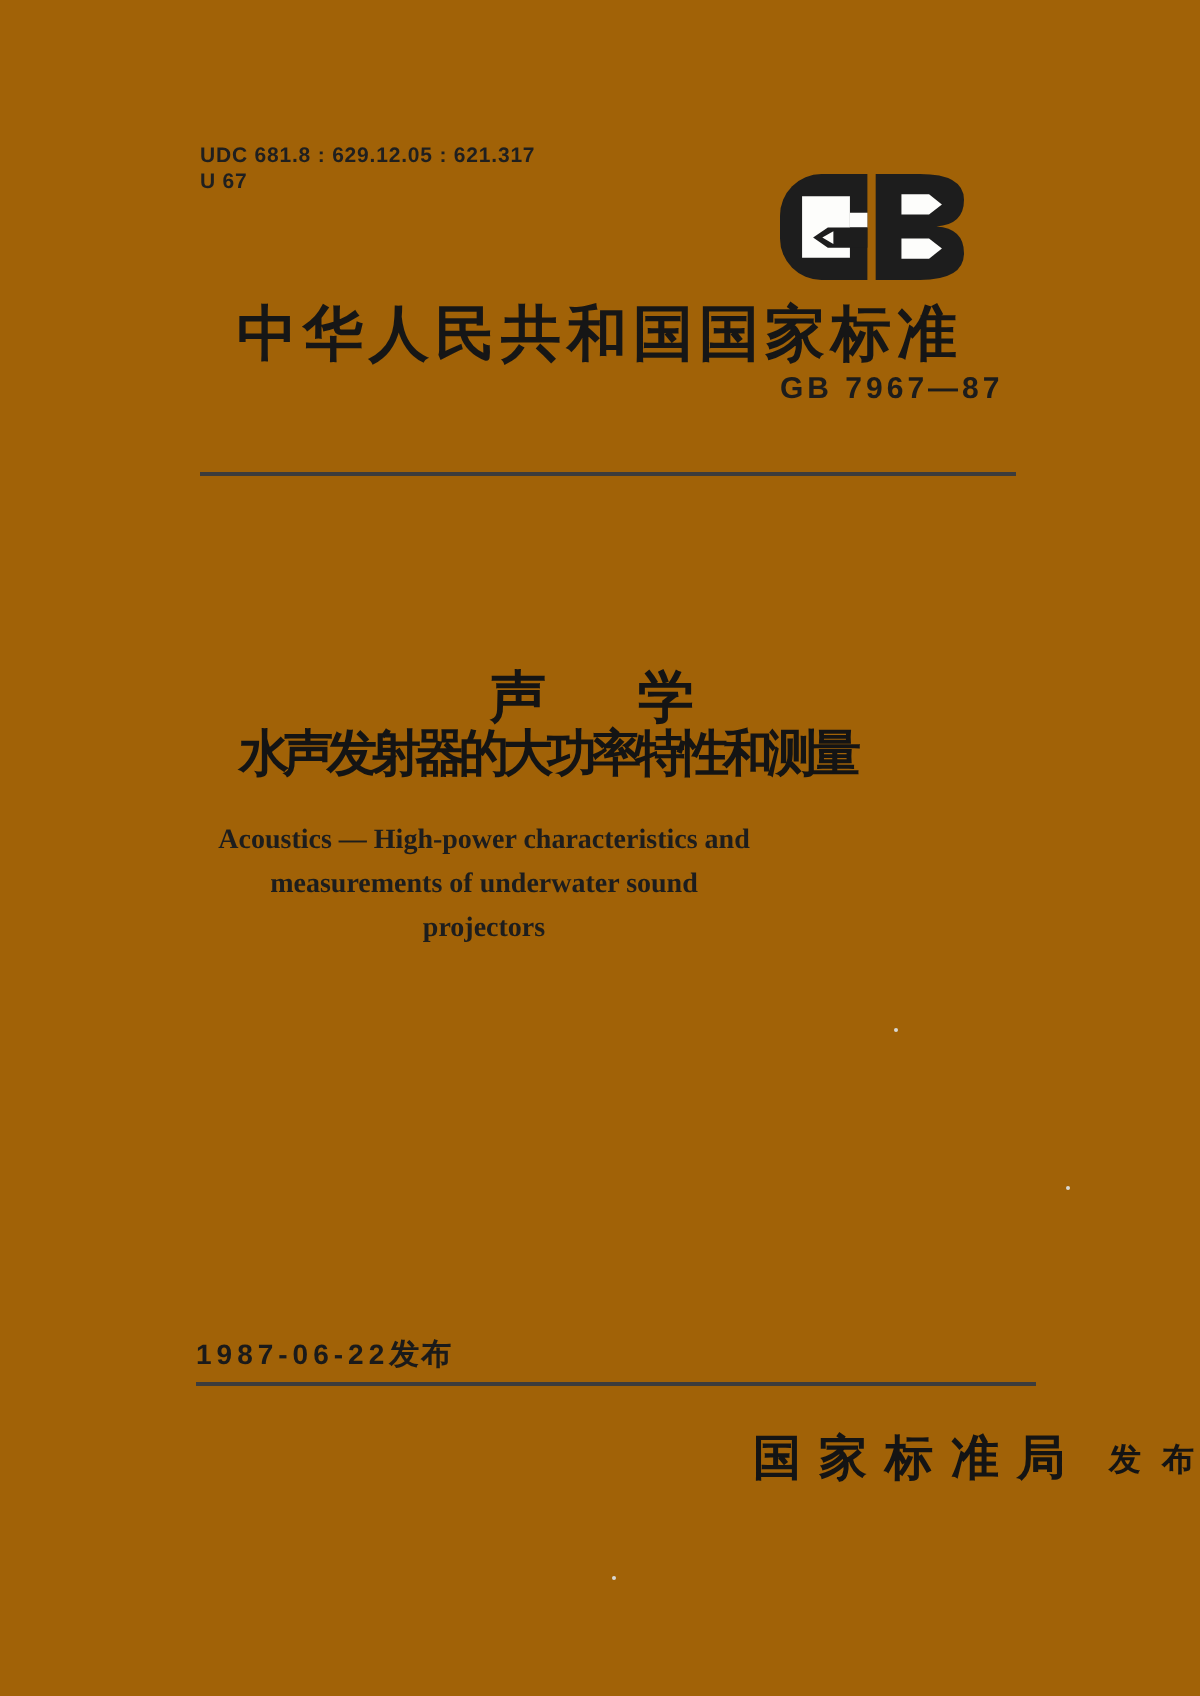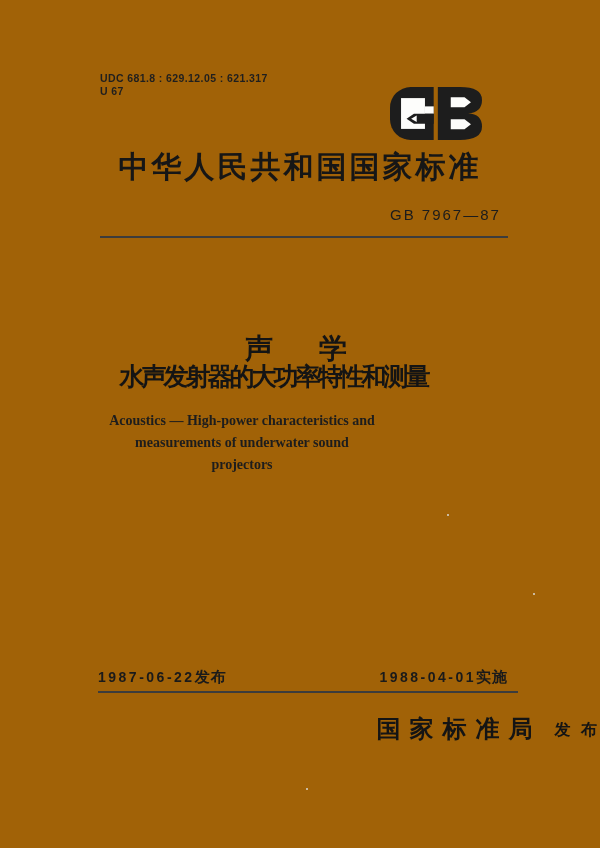--- a/index.html
+++ b/index.html
@@ -29,22 +29,22 @@
   .gb-logo .ink{fill:#1d1d1d;}
   .gb-logo .paper{fill:#fdfdfb;}
   
   .heading-cn{
     position:absolute;left:0;top:147px;width:600px;
     text-align:center;
     font-size:30px;font-weight:bold;letter-spacing:3px;
     color:#161616;white-space:nowrap;
   }
   .std-number{
-    position:absolute;left:390px;top:206px;
-    font-size:15px;font-weight:normal;letter-spacing:2px;
+    position:absolute;left:390px;top:186px;
+    font-size:15px;font-weight:bold;letter-spacing:2px;
     color:#1c1c1c;white-space:nowrap;
   }
   .rule{position:absolute;background:#3c3c3c;height:2px;}
   .rule-top{left:100px;top:236px;width:408px;}
   .rule-bottom{left:98px;top:691px;width:420px;}
   
   .title-cn{
     position:absolute;left:0;top:330px;width:592px;
     text-align:center;font-size:28px;font-weight:bold;
     color:#141414;
@@ -125,23 +125,20 @@
   <div class="title-en">
     <div>Acoustics — High-power characteristics and</div>
     <div>measurements of underwater sound</div>
     <div>projectors</div>
   </div>
 
   <div class="date-band">
     <div>
       <span class="digits">1987-06-22</span><span class="cn">发布</span>
     </div>
-    <div>
-      <span class="digits">1988-04-01</span><span class="cn">实施</span>
-    </div>
   </div>
 
   <div class="rule rule-bottom"></div>
 
   <div class="publisher-line">
     <span class="publisher-name">国家标准局</span>
     <span class="publisher-action">发 布</span>
   </div>
 
   <span class="speck" style="left:447px;top:514px;"></span>

